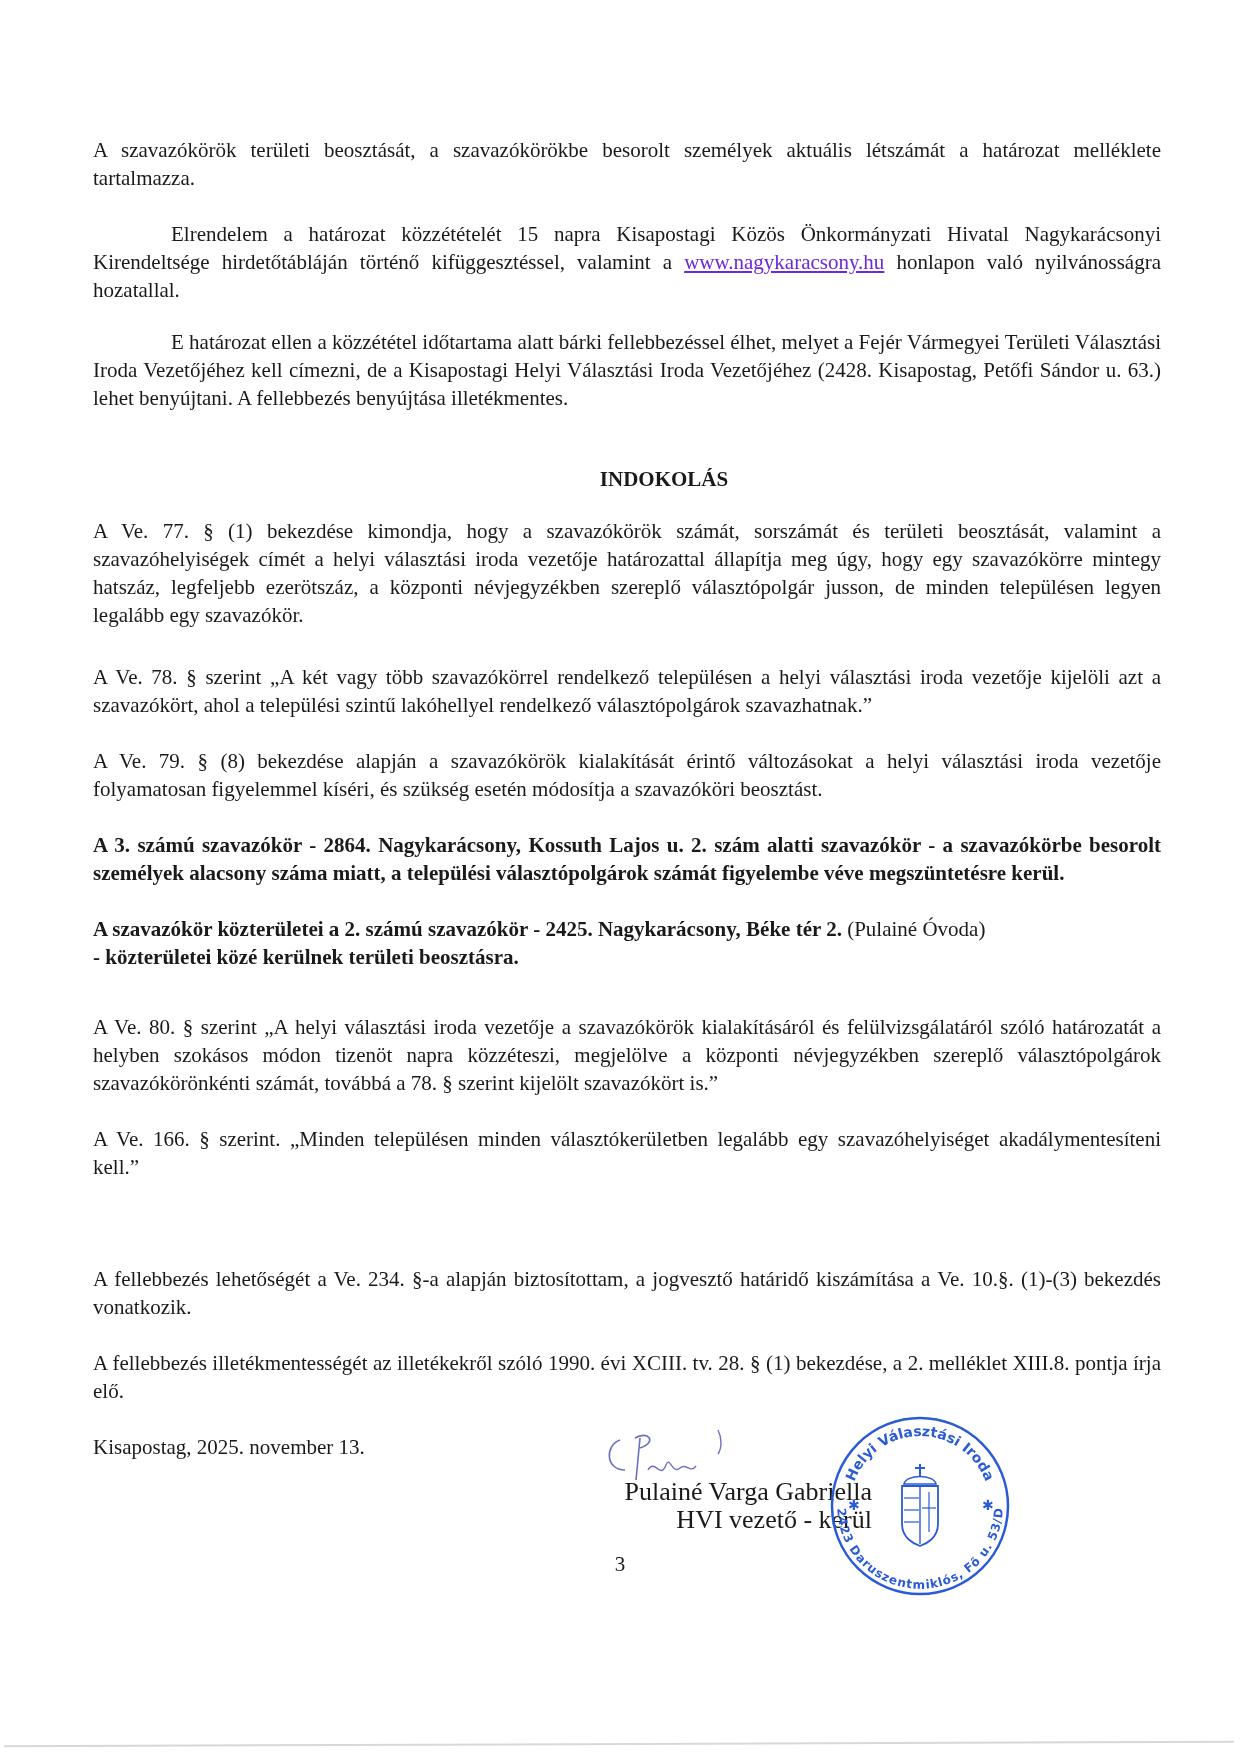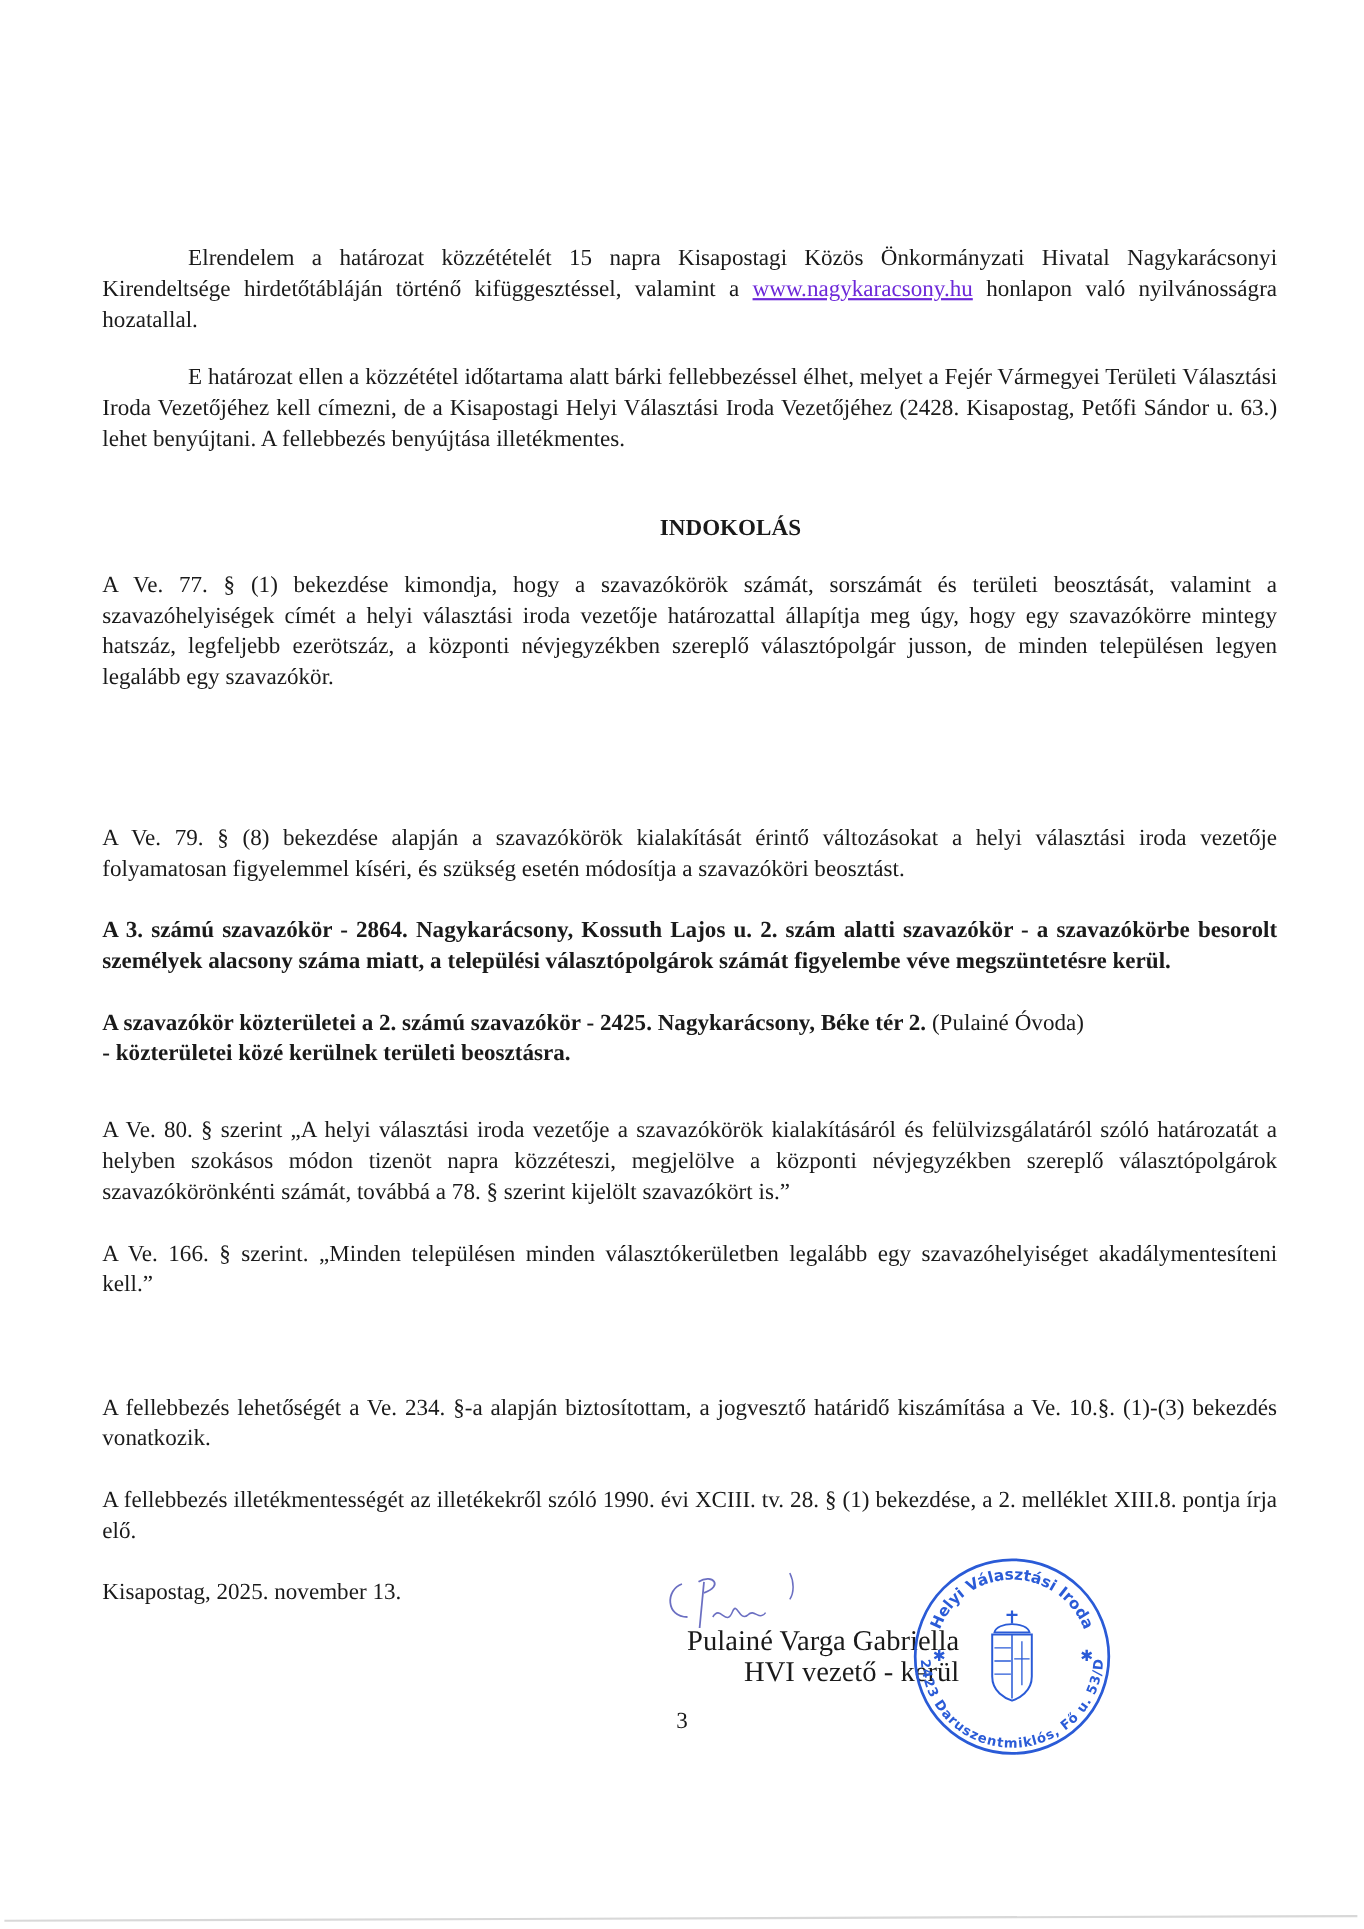--- a/index.html
+++ b/index.html
@@ -35,35 +35,41 @@
   .bottom-rule {
     position: absolute; left: 4px; top: 1743px; width: 1230px; height: 2px;
     background: #d8d8d8; transform: rotate(-0.2deg);
   }
 </style>
 </head>
 <body>
 
 <div class="page">
 
+  <p class="text justify" style="top:136px; margin:0;">
+    <span>A szavazókörök területi beosztását, a szavazókörökbe besorolt személyek aktuális létszámát a határozat melléklete tartalmazza.</span>
+  </p>
 
   <p class="text justify indent" style="top:220px; margin:0;">
     <span>Elrendelem a határozat közzétételét 15 napra Kisapostagi Közös Önkormányzati Hivatal Nagykarácsonyi Kirendeltsége hirdetőtábláján történő kifüggesztéssel, valamint a </span><span class="link">www.nagykaracsony.hu</span><span> honlapon való nyilvánosságra hozatallal.</span>
   </p>
 
   <p class="text justify indent" style="top:328px; margin:0;">
     <span>E határozat ellen a közzététel időtartama alatt bárki fellebbezéssel élhet, melyet a Fejér Vármegyei Területi Választási Iroda Vezetőjéhez kell címezni, de a Kisapostagi Helyi Választási Iroda Vezetőjéhez (2428. Kisapostag, Petőfi Sándor u. 63.) lehet benyújtani. A fellebbezés benyújtása illetékmentes.</span>
   </p>
 
   <div class="heading">INDOKOLÁS</div>
 
   <p class="text justify" style="top:517px; margin:0;">
     <span>A Ve. 77. § (1) bekezdése kimondja, hogy a szavazókörök számát, sorszámát és területi beosztását, valamint a szavazóhelyiségek címét a helyi választási iroda vezetője határozattal állapítja meg úgy, hogy egy szavazókörre mintegy hatszáz, legfeljebb ezerötszáz, a központi névjegyzékben szereplő választópolgár jusson, de minden településen legyen legalább egy szavazókör.</span>
   </p>
 
+  <p class="text justify" style="top:663px; margin:0;">
+    <span>A Ve. 78. § szerint „A két vagy több szavazókörrel rendelkező településen a helyi választási iroda vezetője kijelöli azt a szavazókört, ahol a települési szintű lakóhellyel rendelkező választópolgárok szavazhatnak.”</span>
+  </p>
 
   <p class="text justify" style="top:747px; margin:0;">
     <span>A Ve. 79. § (8) bekezdése alapján a szavazókörök kialakítását érintő változásokat a helyi választási iroda vezetője folyamatosan figyelemmel kíséri, és szükség esetén módosítja a szavazóköri beosztást.</span>
   </p>
 
   <p class="text justify bold" style="top:831px; margin:0;">
     <span>A 3. számú szavazókör - 2864. Nagykarácsony, Kossuth Lajos u. 2. szám alatti szavazókör - a szavazókörbe besorolt személyek alacsony száma miatt, a települési választópolgárok számát figyelembe véve megszüntetésre kerül.</span>
   </p>
 
   <p class="text justify" style="top:915px; margin:0;">

